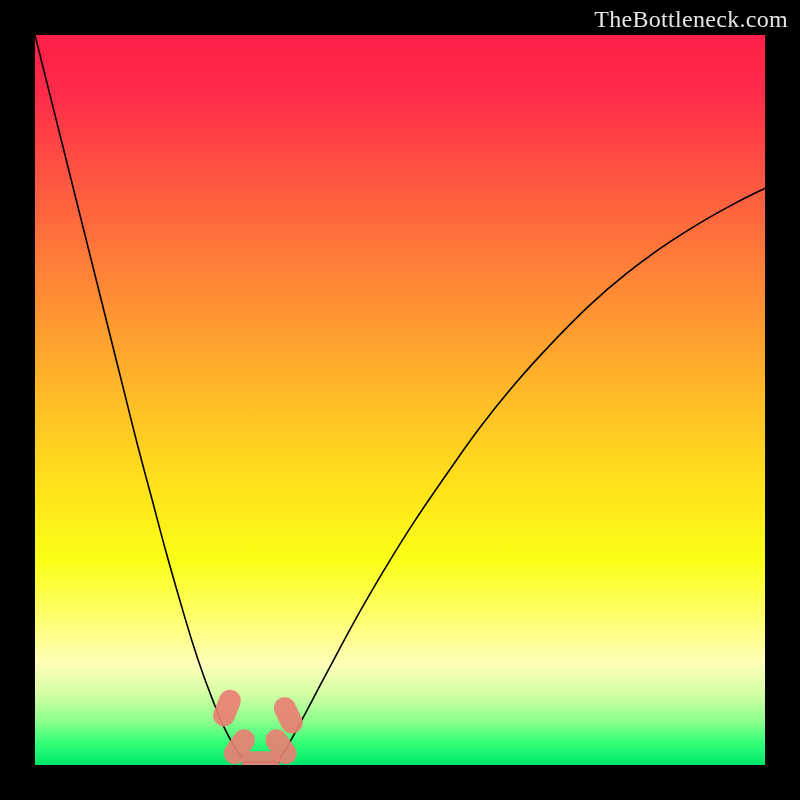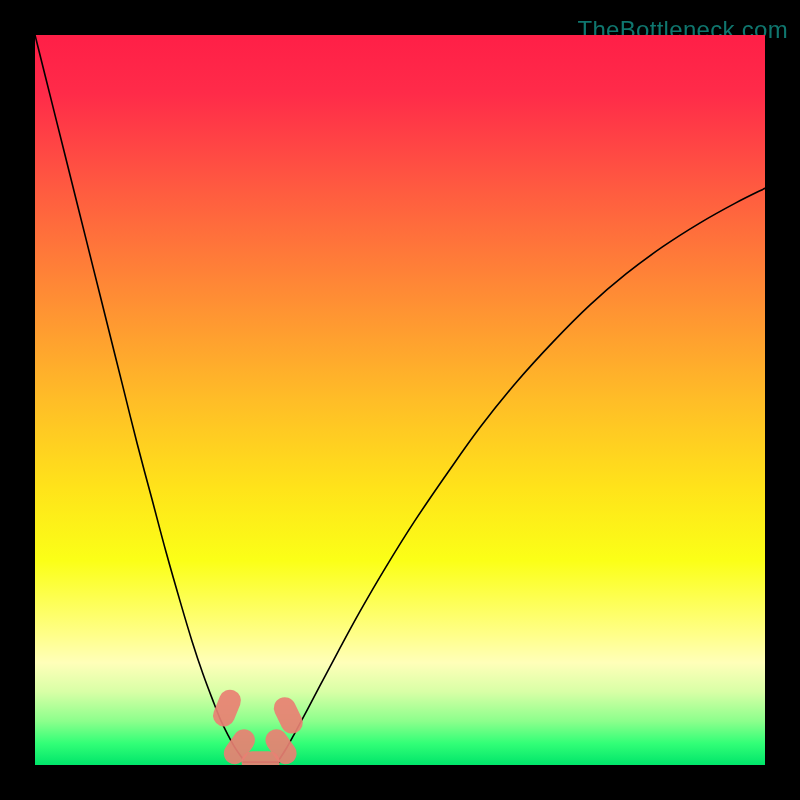--- a/index.html
+++ b/index.html
@@ -20,27 +20,28 @@
   .plot {
     position: absolute;
     left: 35px;
     top: 35px;
     width: 730px;
     height: 730px;
     overflow: hidden;
   }
   .watermark {
     position: absolute;
-    top: 16px;
+    top: 6px;
     right: 12px;
-    color: #0f766e;
+    color: #e5e5e5;
     font-size: 24px;
     font-weight: 500;
     letter-spacing: 0.3px;
     user-select: none;
+    font-family: Liberation Serif, serif;
   }
 </style>
 </head>
 <body>
 
 <div class="frame">
   <div class="watermark">TheBottleneck.com</div>
   <div class="plot">
     <svg id="chart-svg" width="730" height="730" viewBox="0 0 730 730" preserveAspectRatio="none">
         <defs>

